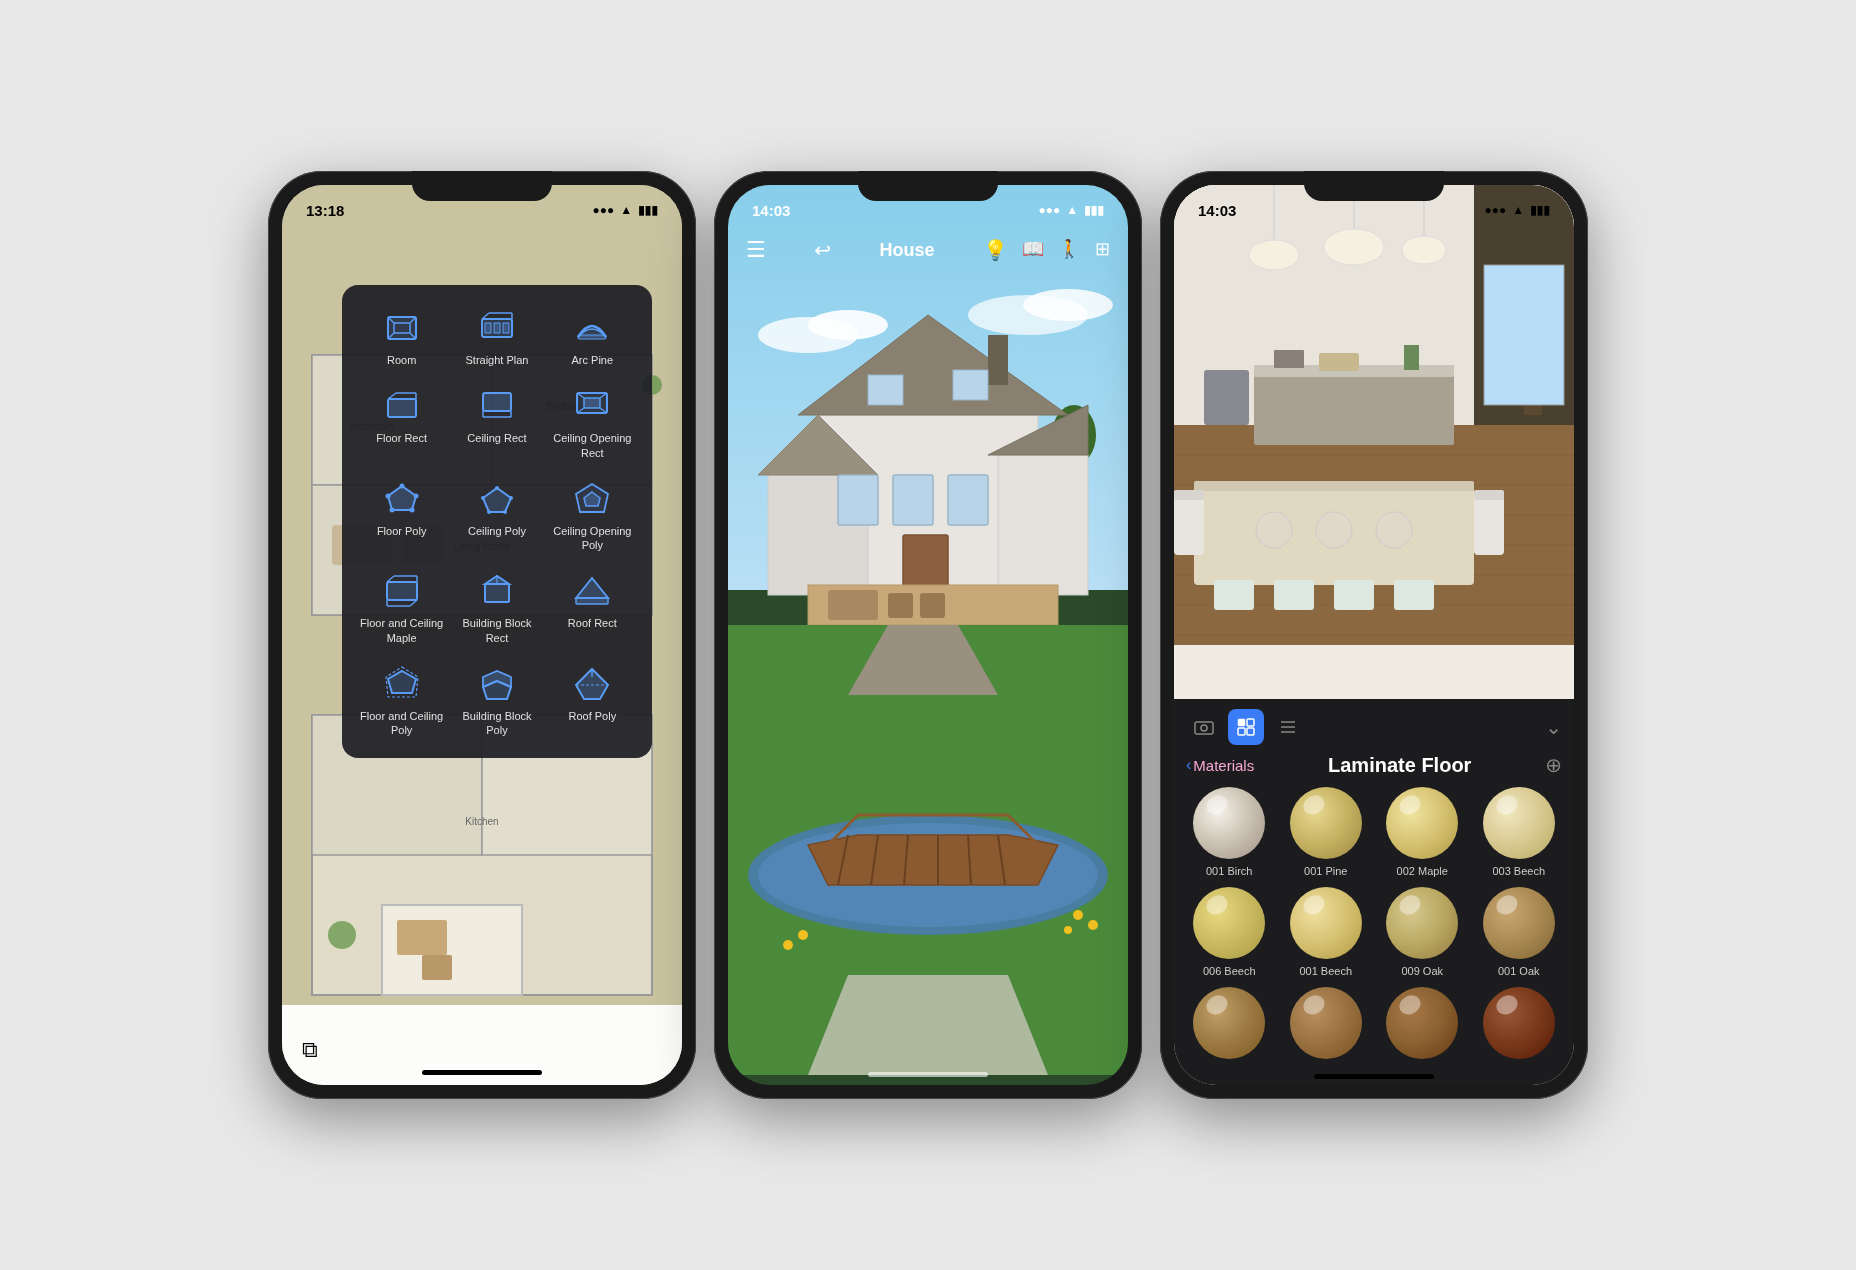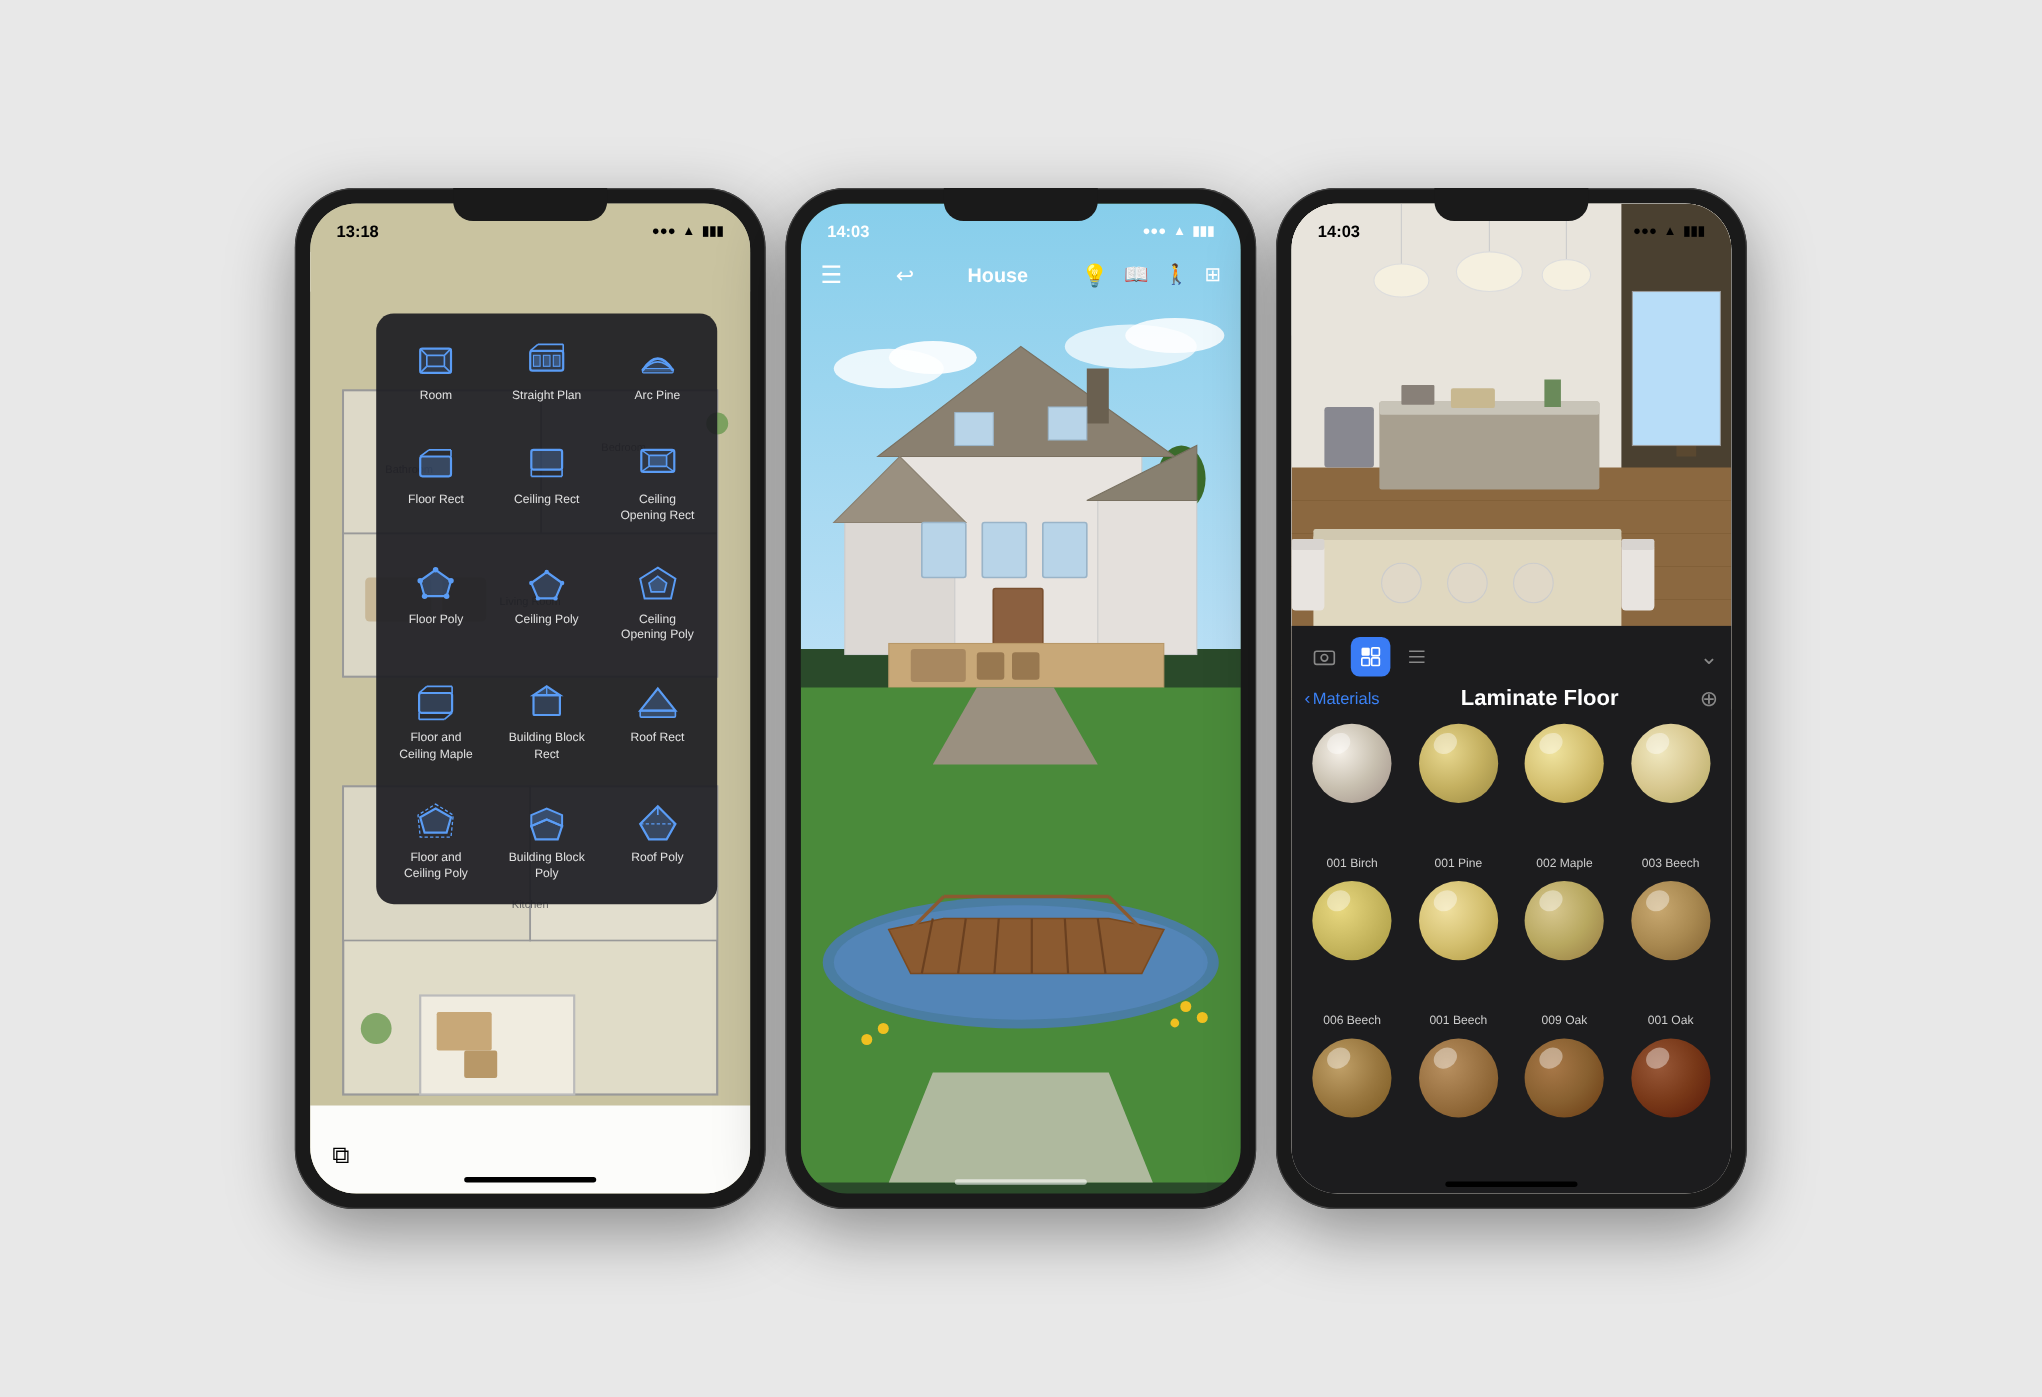--- a/index.html
+++ b/index.html
@@ -119,21 +119,21 @@
       cursor: pointer;
     }
     .popup-tab.active {
       background: #3a7cf5;
       color: #fff;
       font-weight: 600;
     }
     .popup-grid {
       display: grid;
       grid-template-columns: repeat(3, 1fr);
-      gap: 16px;
+      gap: 0;
     }
     .popup-item {
       display: flex;
       flex-direction: column;
       align-items: center;
       gap: 4px;
       padding: 8px 4px;
     }
     .popup-icon {
       width: 44px;
@@ -313,21 +313,20 @@
       height: 72px;
       border-radius: 50%;
       position: relative;
       overflow: hidden;
     }
 
     .material-label {
       font-size: 11px;
       color: #ccc;
       text-align: left;
-      margin-top: 43px;
     }
 
     
     .sphere-birch { background: radial-gradient(circle at 35% 35%, #f5f0e8, #c8c0b0, #a09088); }
     .sphere-pine { background: radial-gradient(circle at 35% 35%, #e8d890, #c4b060, #9a8840); }
     .sphere-maple { background: radial-gradient(circle at 35% 35%, #f0e4a0, #d4c070, #b09840); }
     .sphere-beech003 { background: radial-gradient(circle at 35% 35%, #f0e8c0, #d8c890, #b4a860); }
     .sphere-beech004 { background: radial-gradient(circle at 35% 35%, #e8d880, #c8b860, #a89840); }
     .sphere-beech005 { background: radial-gradient(circle at 35% 35%, #f0e0a0, #d4c070, #b09840); }
     .sphere-oak006 { background: radial-gradient(circle at 35% 35%, #d8c890, #b8a860, #947840); }
@@ -813,21 +812,21 @@
                 <line x1="4" y1="16" x2="18" y2="16" stroke="#888" stroke-width="1.5"></line>
               </svg>
             </div>
           </div>
           <span style="color:#888;font-size:20px;">⌄</span>
         </div>
 
         <div class="panel-title-row">
           <div class="back-btn">
             <span>‹</span>
-            <span style="color:#3b82f6;font-size:15px;">Materials</span>
+            <span style="color:#f9a8d4;font-size:15px;">Materials</span>
           </div>
           <span class="panel-title">Laminate Floor</span>
           <span style="color:#888;font-size:20px;">⊕</span>
         </div>
 
         <div class="materials-grid">
 
           <div class="material-item">
             <div class="material-sphere sphere-birch"></div>
             <span class="material-label">001 Birch</span>

